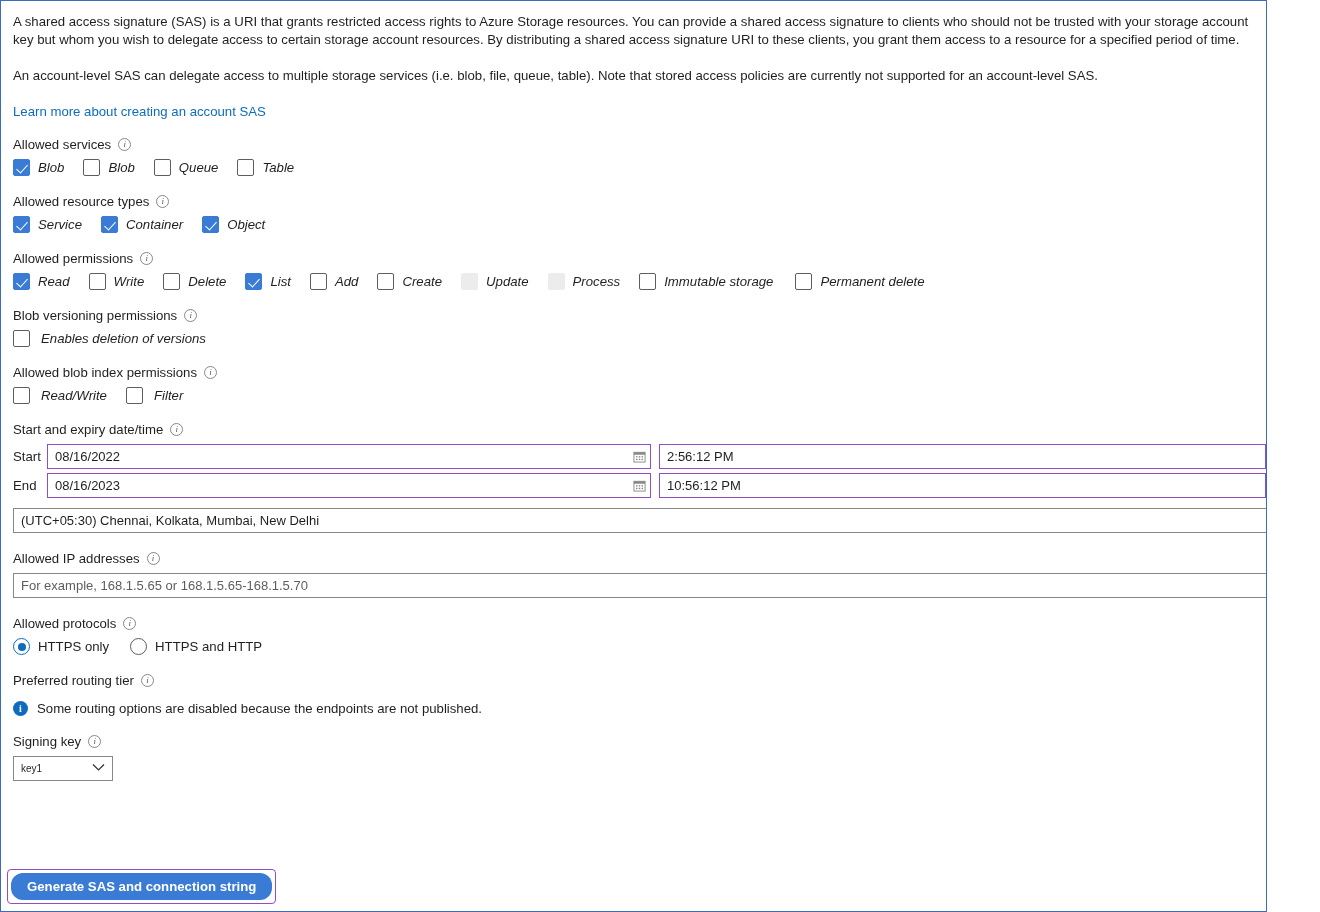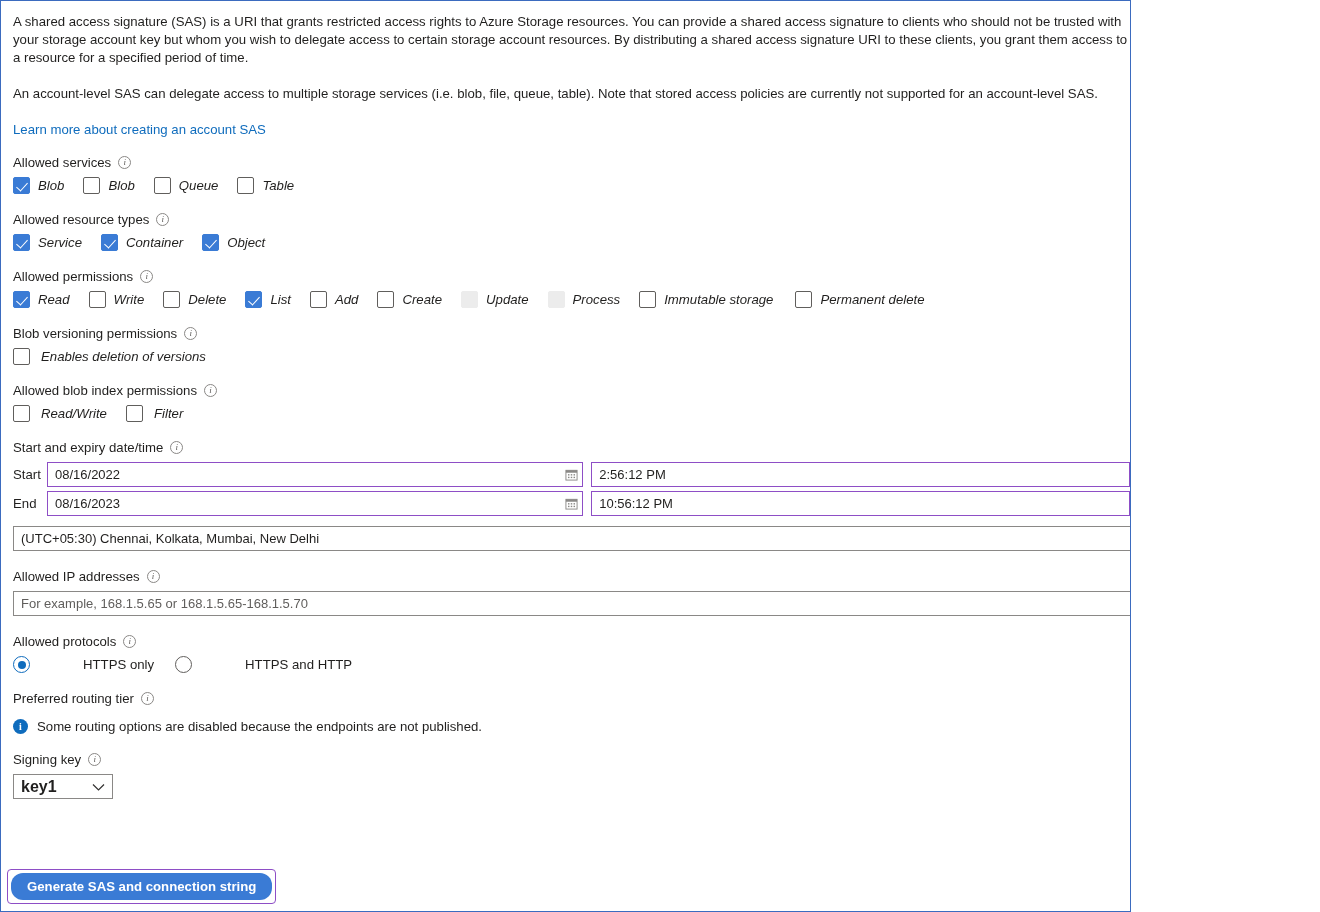--- a/index.html
+++ b/index.html
@@ -9,21 +9,21 @@
   }
   body {
     width: 1320px; height: 912px;
     font-family: "Liberation Sans", sans-serif;
     font-size: 13px;
     color: #1b1a19;
     overflow: hidden;
   }
   .page {
     position: relative;
-    width: 1131px; height: 912px;
+    width: 1267px; height: 912px;
     border: 1px solid #3b6bbf;
     background: #ffffff;
     padding: 12px 0 0 11px;
     overflow: hidden;
   }
 
   
   .intro-p {
     font-size: 13.2px;
     line-height: 18px;
@@ -110,21 +110,20 @@
   .cb-item.indent { margin-left: 0; }
   .cb-item.indent .cb-label { margin-left: 11px; }
 
   
   .rd-row { display: flex; align-items: center; }
   .rd-item {
     display: flex; align-items: center;
     margin-right: 21px;
     cursor: pointer;
     white-space: nowrap;
-    gap: 45px;
   }
   .rd-circle {
     width: 17px; height: 17px;
     border: 1px solid #605e5c;
     border-radius: 50%;
     background: #ffffff;
     flex: none;
     position: relative;
   }
   .rd-circle.selected { border-color: #0f6cbd; border-width: 1.5px; }
@@ -222,24 +221,23 @@
 
   
   .key-select {
     height: 25px;
     width: 100px;
     border: 1px solid #8a8886;
     background: #ffffff;
     display: flex; align-items: center;
     justify-content: space-between;
     padding: 0 7px;
-    font-size: 16px;
-    color: #201f1e;
-    cursor: pointer;
-    font-weight: bold;
+    font-size: 10px;
+    color: #201f1e;
+    cursor: pointer;
   }
 
   
   .btn-wrap {
     position: absolute;
     left: 6px; top: 868px;
     border: 1.5px solid #8e4ec6;
     border-radius: 4px;
     padding: 3px;
     background: #ffffff;

